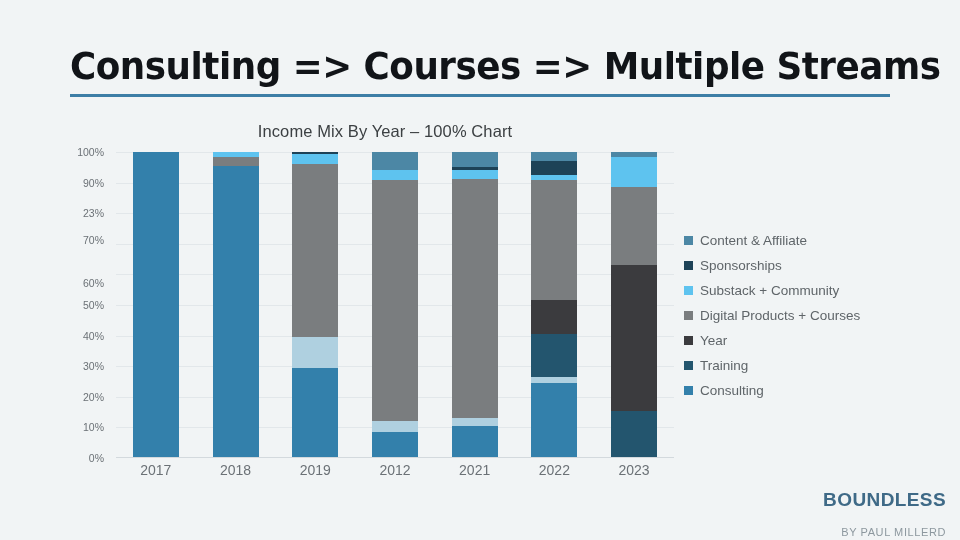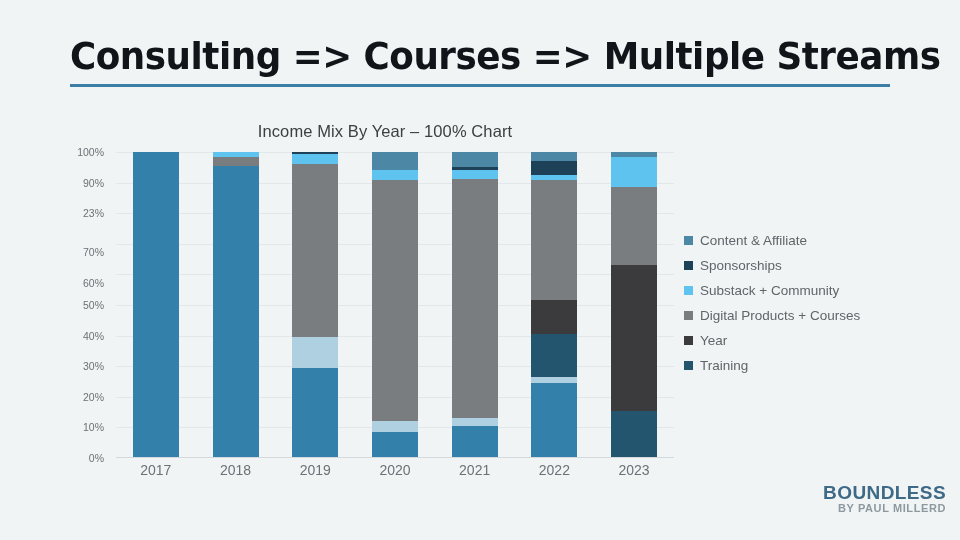--- a/index.html
+++ b/index.html
@@ -12,21 +12,21 @@
     background: #f1f4f5;
     font-family: "Liberation Sans", sans-serif;
     overflow: hidden;
     position: relative;
   }
 
   
   #slide-title-block {
     position: absolute;
     left: 70px;
-    top: 36px;
+    top: 46px;
     width: 820px;
     text-align: right;
   }
   #slide-title {
     font-family: "DejaVu Sans", sans-serif;
     font-size: 38px;
     font-weight: bold;
     letter-spacing: -0.5px;
     color: #111418;
     line-height: 1.08;
@@ -163,56 +163,55 @@
   .legend-label {
     font-size: 13.5px;
     color: #5f6569;
     white-space: nowrap;
   }
 
   
   #logo {
     position: absolute;
     right: 14px;
-    bottom: 26px;
+    bottom: 2px;
     text-align: right;
   }
   #logo-main {
     font-size: 19px;
     font-weight: bold;
     letter-spacing: 0.4px;
     color: #3f6a87;
     line-height: 1;
   }
   #logo-sub {
     font-size: 11px;
     letter-spacing: 0.6px;
     color: #8d989f;
     line-height: 1;
-    margin-top: 1px;
-    font-weight: bold;
+    margin-top: 18px;
   }
 </style>
 </head>
 <body>
 
 <div id="slide-title-block">
   <div id="slide-title">Consulting =&gt; Courses =&gt; Multiple Streams</div>
   <div id="title-rule"></div>
 </div>
 
 <div id="chart-area">
   <div id="chart-title">Income Mix By Year – 100% Chart</div>
 
   <div id="plot-wrap">
     <div id="y-axis">
         <div class="y-tick" style="top: 0px;">100%</div>
         <div class="y-tick" style="top: 30.6px;">90%</div>
         <div class="y-tick" style="top: 61.2px;">23%</div>
-        <div class="y-tick" style="top: 100px;">70%</div>
+        <div class="y-tick" style="top: 88px;">70%</div>
         <div class="y-tick" style="top: 131px; text-align: center;">60%</div>
         <div class="y-tick" style="top: 153px;">50%</div>
         <div class="y-tick" style="top: 183.6px;">40%</div>
         <div class="y-tick" style="top: 214.2px;">30%</div>
         <div class="y-tick" style="top: 244.8px;">20%</div>
         <div class="y-tick" style="top: 275.4px;">10%</div>
         <div class="y-tick" style="top: 306px;">0%</div>
       </div>
     <div id="plot">
       <div id="gridlines">
@@ -275,21 +274,21 @@
             <div class="seg" title="Book 2023" style="height: 145.35px; background: rgb(59, 59, 62);"></div>
             <div class="seg" title="Training 2023" style="height: 47.43px; background: rgb(35, 85, 110);"></div>
           </div>
         </div>
       <div id="axis-line"></div>
     </div>
     <div id="x-axis">
         <div class="x-tick">2017</div>
         <div class="x-tick">2018</div>
         <div class="x-tick">2019</div>
-        <div class="x-tick">2020</div>
+        <div class="x-tick">2012</div>
         <div class="x-tick">2021</div>
         <div class="x-tick">2022</div>
         <div class="x-tick">2023</div>
       </div>
   </div>
 </div>
 
 <div id="legend">
     <div class="legend-item">
       <span class="legend-swatch" style="background: rgb(76, 135, 165);"></span>
@@ -308,18 +307,22 @@
       <span class="legend-label">Digital Products + Courses</span>
     </div>
     <div class="legend-item">
       <span class="legend-swatch" style="background: rgb(59, 59, 62);"></span>
       <span class="legend-label">Year</span>
     </div>
     <div class="legend-item">
       <span class="legend-swatch" style="background: rgb(35, 85, 110);"></span>
       <span class="legend-label">Training</span>
     </div>
+    <div class="legend-item">
+      <span class="legend-swatch" style="background: rgb(51, 128, 171);"></span>
+      <span class="legend-label">Consulting</span>
+    </div>
   </div>
 
 <div id="logo">
   <div id="logo-main">BOUNDLESS</div>
   <div id="logo-sub">BY PAUL MILLERD</div>
 </div>
 
 </body></html>

